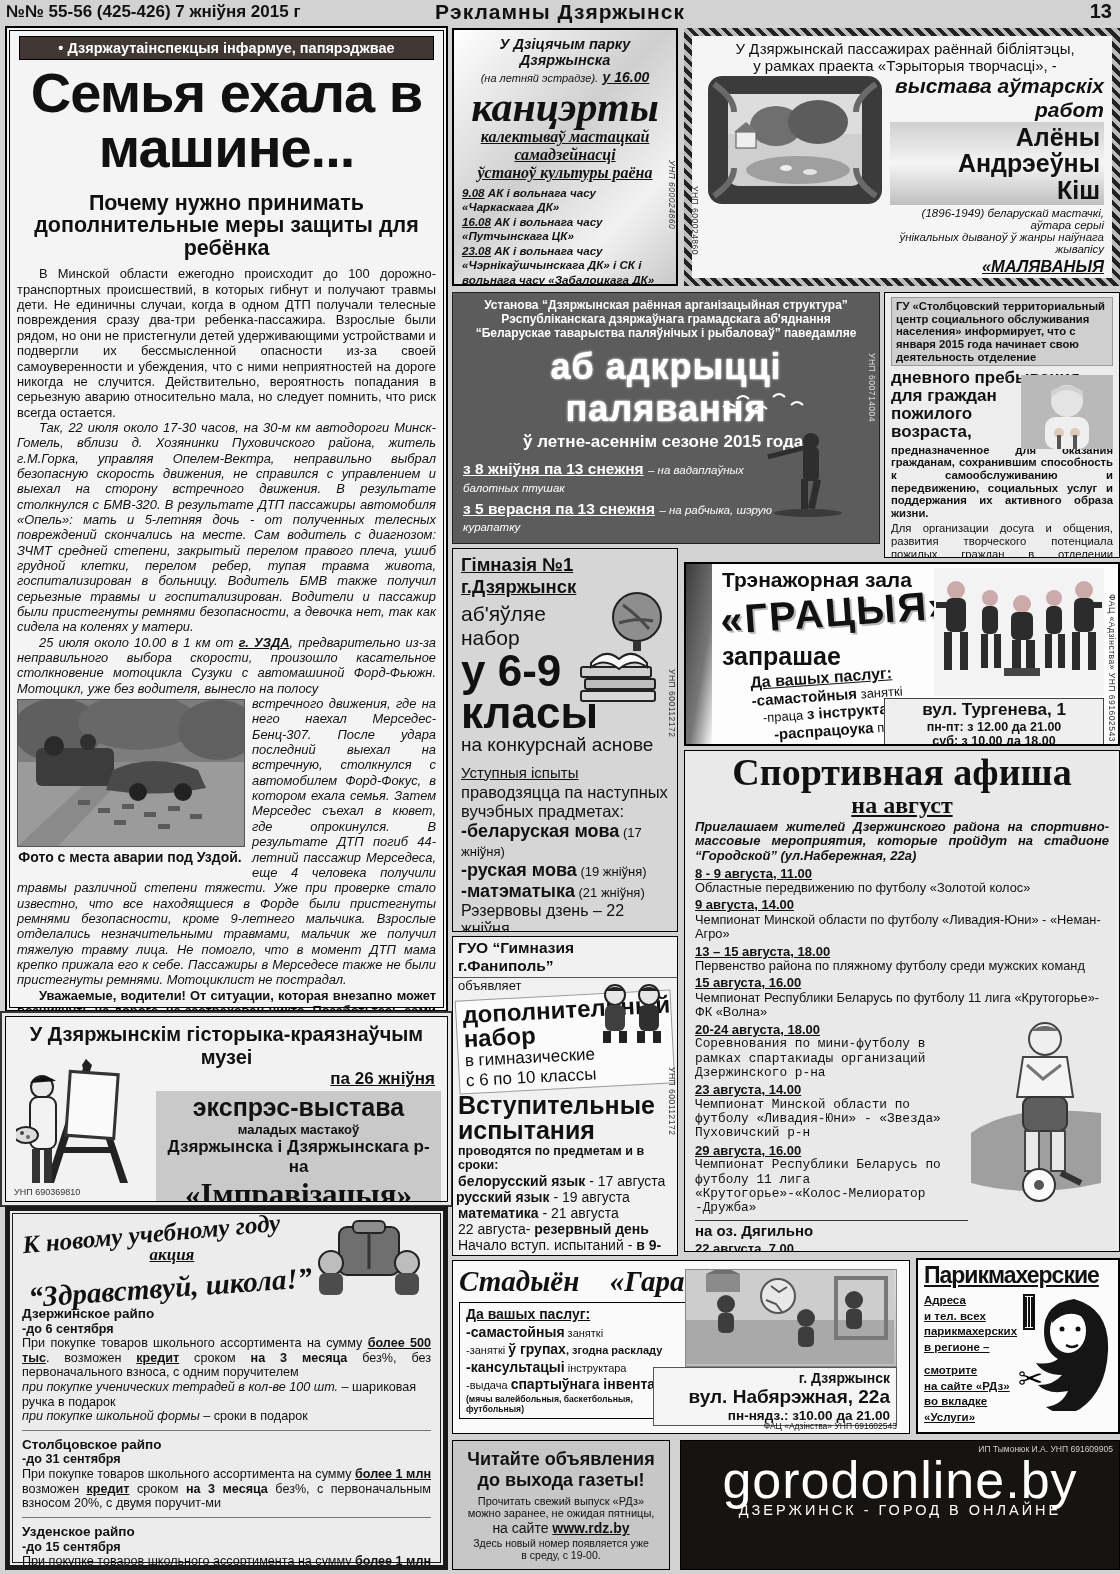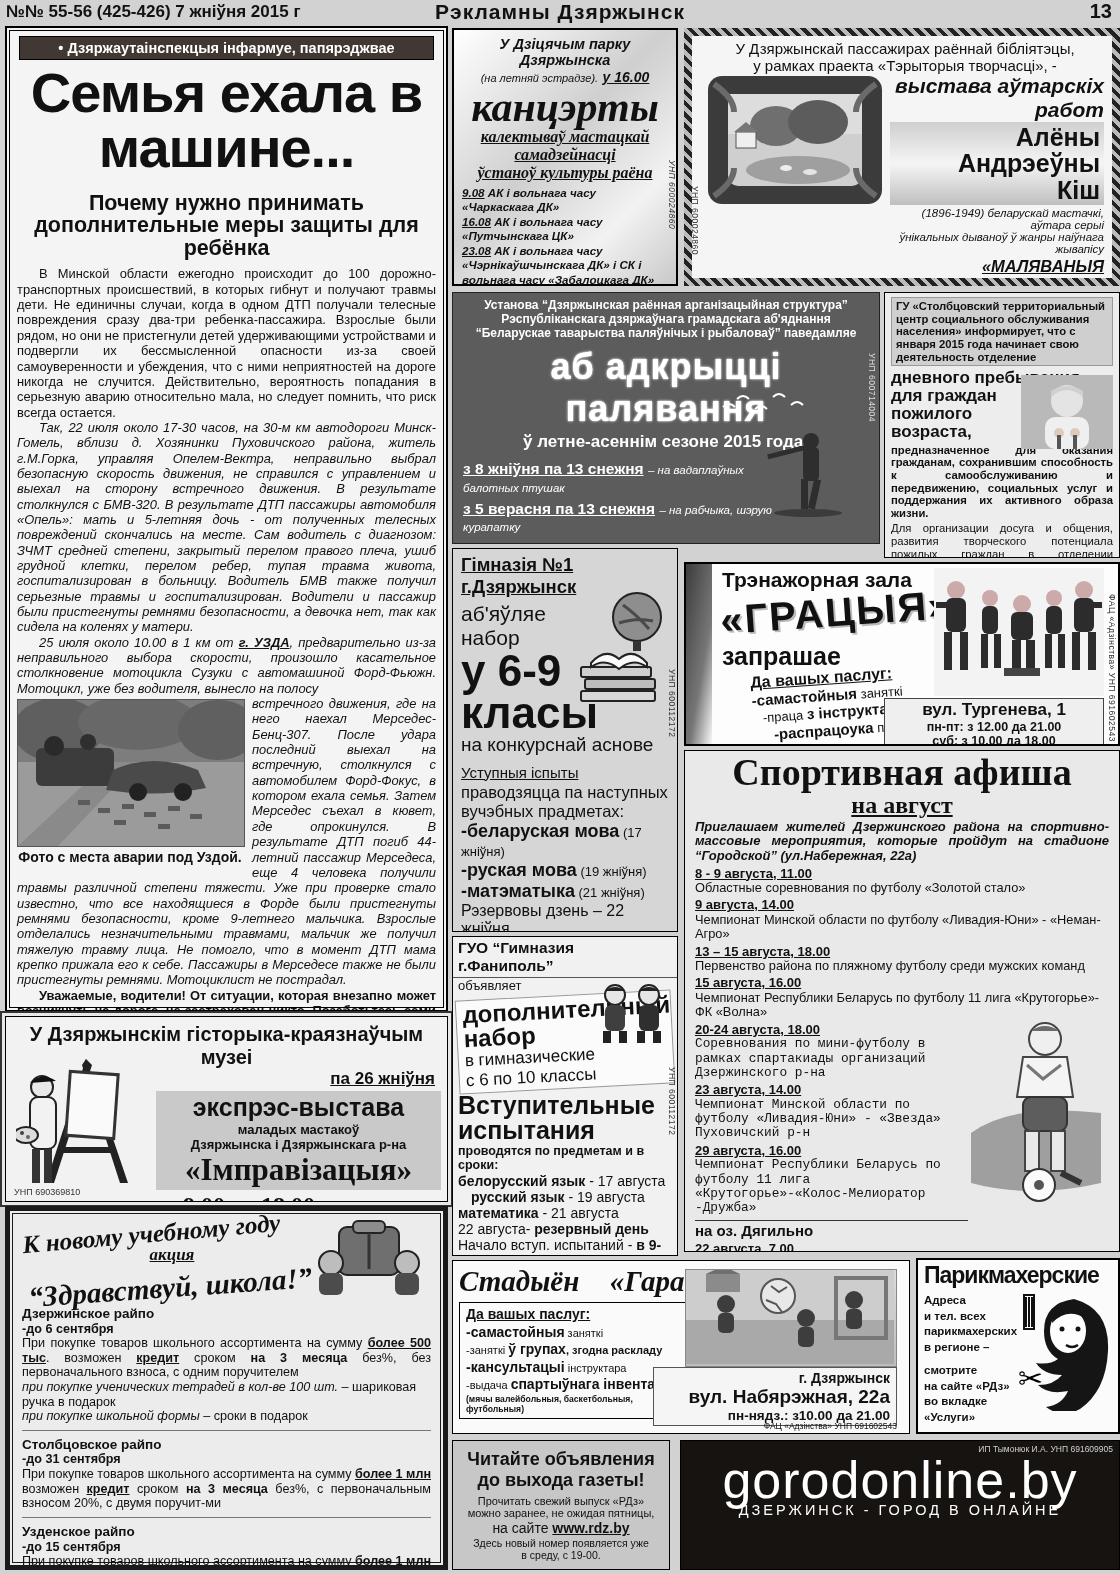--- a/index.html
+++ b/index.html
@@ -71,21 +71,21 @@
   .gracyja{left:684px;top:562px;width:436px;height:184px;background:#fdfdfd;border:2px solid #000;}
   .grac-ribbon{position:absolute;left:0;top:0;width:26px;height:184px;background:linear-gradient(100deg,#3c3c3c,#777 60%,#fdfdfd);}
   .grac-img{position:absolute;right:14px;top:4px;width:170px;height:128px;background:#f3f3f3;}
   .grac-addr{position:absolute;right:14px;top:134px;width:210px;background:#efefef;border:1px solid #444;text-align:center;padding:1px 4px;}
   
   .sport{left:684px;top:750px;width:436px;height:502px;background:#e9e9e9;border:1px solid #000;padding:2px 10px;}
   .sport .ev{font-size:12.8px;line-height:1.12;}
   .sport .d{font-weight:bold;text-decoration:underline;font-size:13px;margin-top:3px;}
   .sport .nw{width:66%;font-family:Liberation Mono, monospace;}
   
-  .hair{left:916px;top:1258px;width:204px;height:176px;background:#fbfbfb;border:2px solid #000;padding:2px 6px;}
+  .hair{left:916px;top:1258px;width:204px;height:176px;background:#fbfbfb;border:2px solid #000;padding:2px 6px;text-decoration:underline;}
   svg{display:block;}
 </style>
 </head>
 <body>
 
 <div class="page">
 
   <div class="hdr">
     <span class="issue">№№ 55-56 (425-426) 7 жніўня 2015 г</span>
     <span class="mast">Рэкламны Дзяржынск</span>
@@ -150,21 +150,21 @@
         <ellipse cx="10" cy="84" rx="12" ry="8" fill="#ddd" stroke="#222" stroke-width="2"></ellipse>
         <circle cx="6" cy="82" r="2" fill="#444"></circle>
           <circle cx="12" cy="86" r="2" fill="#666"></circle>
         <rect x="16" y="98" width="8" height="34" fill="#333"></rect>
           <rect x="28" y="98" width="8" height="34" fill="#333"></rect>
       </svg>
     </div>
     <div class="mus-box">
       <div class="b" style="font-size:25px;">экспрэс-выстава</div>
       <div class="b" style="font-size:13px;">маладых мастакоў</div>
-      <div class="b" style="font-size:13px;">Дзяржынска і Дзяржынскага р-на</div>
+      <div class="b" style="font-size:17px;">Дзяржынска і Дзяржынскага р-на</div>
       <div class="b serif" style="font-size:31px;">«Імправізацыя»</div>
     </div>
     <div class="ctr" style="margin-left:140px;">
       <span class="b u serif" style="font-size:24px;">з 9.00 да 18.00</span>
       <span class="b" style="font-size:13px;">(вых. – нядзеля)</span>
     </div>
 
     <div class="abs" style="left:8px;bottom:4px;font-size:9px;color:#333;">УНП 690369810</div>
   </div>
 
@@ -301,21 +301,21 @@
         <rect x="8" y="50" width="8" height="12" fill="#222"></rect>
           <rect x="24" y="50" width="8" height="12" fill="#222"></rect>
         <rect x="42" y="50" width="8" height="12" fill="#222"></rect>
           <rect x="58" y="50" width="8" height="12" fill="#222"></rect>
       </svg>
     </div>
     <div class="b" style="font-size:25px;line-height:1;padding:2px 5px 0 5px;">Вступительные</div>
     <div class="b" style="font-size:25px;line-height:1;padding:0 5px;">испытания</div>
     <div class="b" style="font-size:12.5px;padding:1px 5px;">проводятся по предметам и в сроки:</div>
     <div style="font-size:14px;padding:0 5px;"><span class="b">белорусский язык</span><span> - 17 августа</span></div>
-    <div style="font-size:14px;padding:0 18px;"><span class="b">русский язык</span><span> - 19 августа</span></div>
+    <div style="font-size:14px;padding:0 3px;"><span class="b">русский язык</span><span> - 19 августа</span></div>
     <div style="font-size:14px;padding:0 5px;"><span class="b">математика</span><span> - 21 августа</span></div>
     <div style="font-size:14px;padding:0 5px;"><span>22 августа- </span><span class="b">резервный день</span></div>
     <div style="font-size:14px;padding:0 5px;"><span>Начало вступ. испытаний - </span><span class="b">в 9-00</span></div>
 
     <div class="vunp" style="right:0;top:130px;">УНП 600112172</div>
   </div>
 
   <div class="ad stadium">
     <div>
       <span class="stad-title">Стадыён</span>
@@ -482,21 +482,21 @@
     </div>
     <div class="vunp" style="right:1px;top:30px;">ФАЦ «Адзінства» УНП 691602543</div>
   </div>
 
   <div class="ad sport">
     <div class="b ctr serif" style="font-size:38px;line-height:1.05;">Спортивная афиша</div>
     <div class="b u ctr serif" style="font-size:24px;line-height:1;">на август</div>
     <div class="b it j" style="font-size:13px;line-height:1.12;margin:3px 0;">Приглашаем жителей Дзержинского района на спортивно-массовые мероприятия, которые пройдут на стадионе “Городской” (ул.Набережная, 22а)</div>
     <div class="ev">
         <div class="d">8 - 9 августа, 11.00</div>
-        <div>Областные соревнования по футболу «Золотой стало»</div>
+        <div>Областные передвижению по футболу «Золотой колос»</div>
       </div>
     <div class="ev">
         <div class="d">9 августа, 14.00</div>
         <div>Чемпионат Минской области по футболу «Ливадия-Юни» - «Неман-Агро»</div>
       </div>
     <div class="ev">
         <div class="d">13 – 15 августа, 18.00</div>
         <div>Первенство района по пляжному футболу среди мужских команд</div>
       </div>
     <div class="ev">

